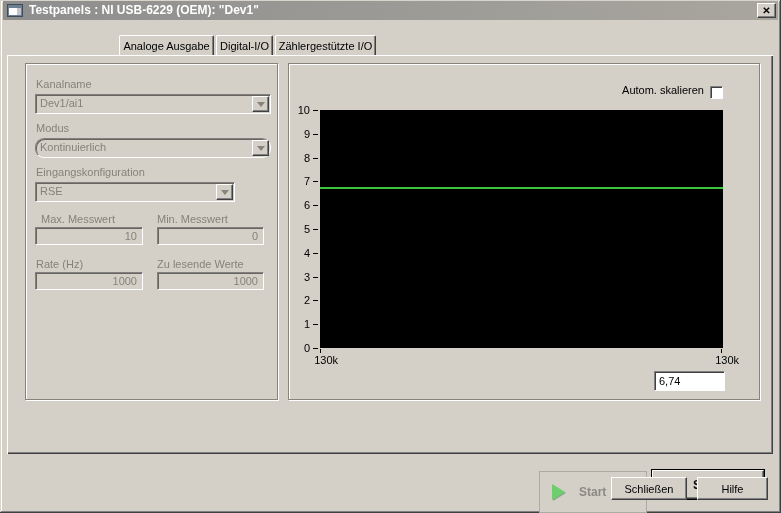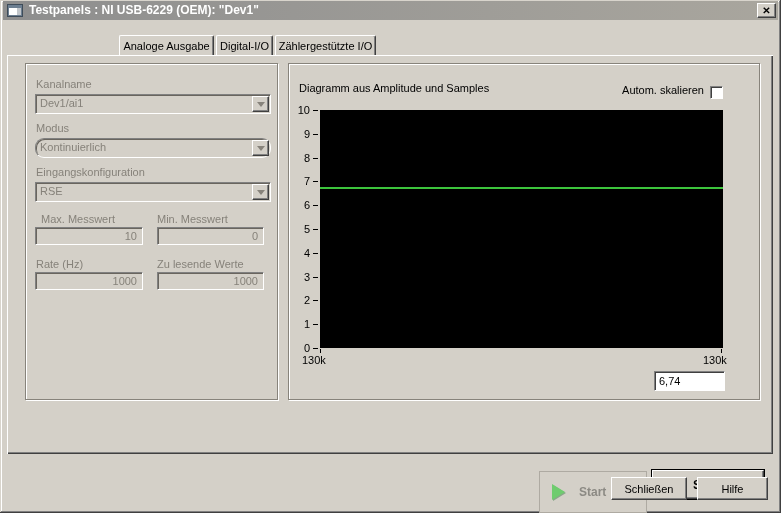--- a/index.html
+++ b/index.html
@@ -39,21 +39,21 @@
   .arrow{width:0;height:0;border-left:4px solid transparent;border-right:4px solid transparent;border-top:5px solid #87837b;}
   .field{position:absolute;height:18px;background:#d4d0c8;box-sizing:border-box;
          border:1px solid;border-color:#808080 #ffffff #ffffff #808080;box-shadow:inset 1px 1px 0 #69655e;
          color:#86827a;text-align:right;padding:2px 5px 0 0;}
   
   .plot{position:absolute;left:320px;top:110px;width:403px;height:238px;background:#000000;}
   .plotline{position:absolute;left:0;right:0;top:77px;height:2px;background:#3cc43c;}
   .ytick{position:absolute;left:278px;width:40px;height:14px;display:flex;justify-content:flex-end;align-items:center;color:#000;}
   .dash{width:5px;height:1px;background:#000;margin-left:3px;}
   .xtick{position:absolute;top:349px;width:1px;height:4px;background:#000;}
-  .xlabel{position:absolute;top:354px;width:36px;text-align:left;color:#000;}
+  .xlabel{position:absolute;top:354px;width:36px;text-align:right;color:#000;}
   .indicator{position:absolute;left:654px;top:371px;width:71px;height:20px;background:#ffffff;box-sizing:border-box;
              border:1px solid;border-color:#808080 #ffffff #ffffff #808080;box-shadow:inset 1px 1px 0 #404040;
              color:#000;padding:3px 0 0 4px;}
   .checkbox{position:absolute;left:710px;top:86px;width:13px;height:13px;background:#ffffff;box-sizing:border-box;
             border:1px solid;border-color:#808080 #ffffff #ffffff #808080;box-shadow:inset 1px 1px 0 #404040;}
   
   .btn{position:absolute;background:#d4d0c8;box-sizing:border-box;color:#000;font-family:"Liberation Sans",sans-serif;
        border:1px solid;border-color:#ffffff #404040 #404040 #ffffff;box-shadow:inset -1px -1px 0 #808080;
        display:flex;align-items:center;justify-content:center;font-size:11px;padding:0;cursor:default;}
   .btn-start{left:532px;top:416px;width:108px;height:42px;background:#d4d0c8;box-sizing:border-box;position:absolute;
@@ -105,21 +105,21 @@
 
     <div class="lbl" style="left:29px;top:67px;">Modus</div>
     <div class="combo" style="left:28px;top:83px;width:236px;border-radius:9px;">
       <span class="combo-text">Kontinuierlich</span>
       <span class="combo-btn">
         <span class="arrow"></span>
       </span>
     </div>
 
     <div class="lbl" style="left:29px;top:111px;">Eingangskonfiguration</div>
-    <div class="combo" style="left:28px;top:127px;width:236px;padding-left:12px;">
+    <div class="combo" style="left:28px;top:127px;width:200px;padding-left:12px;">
       <span class="combo-text">RSE</span>
       <span class="combo-btn">
         <span class="arrow"></span>
       </span>
     </div>
 
     <div class="lbl" style="left:34px;top:158px;">Max. Messwert</div>
     <div class="lbl" style="left:150px;top:158px;">Min. Messwert</div>
     <div class="field" style="left:28px;top:172px;width:108px;">
       <span>10</span>
@@ -142,21 +142,20 @@
     <div class="btn-start">
       <span class="tri"></span>
       <span>Start</span>
     </div>
     <div class="btn btn-stopp">
       <span class="sq"></span>
       <span>Stopp</span>
     </div>
   </div>
 
-  <div class="chart-title">Diagramm aus Amplitude und Samples</div>
   <div class="autoscale-lbl">Autom. skalieren</div>
   <div class="checkbox"></div>
 
   <div class="plot">
     <div class="plotline"></div>
   </div>
 
   <div class="ytick" style="top:103px">
       <span>10</span>
       <i class="dash"></i>

